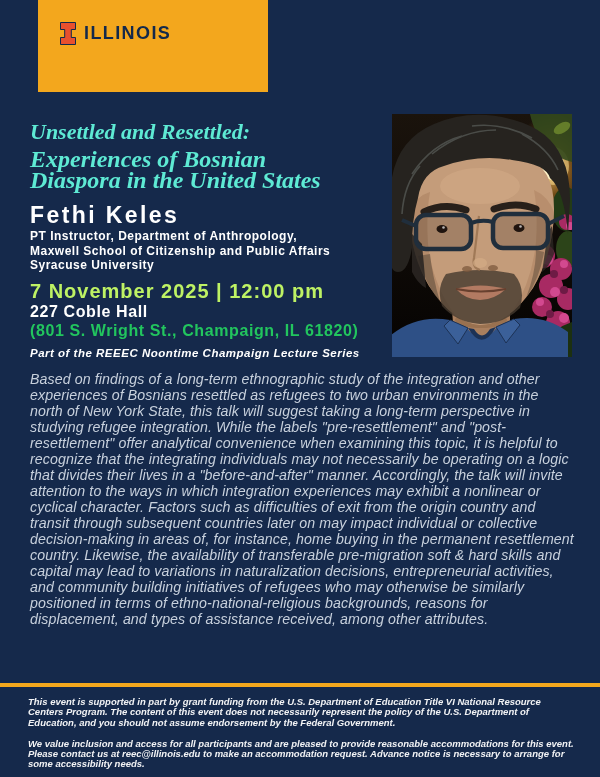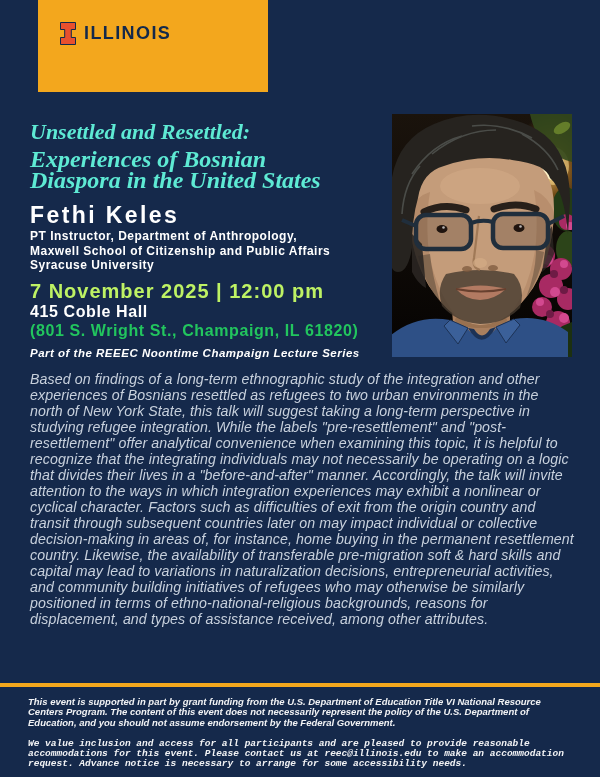--- a/index.html
+++ b/index.html
@@ -72,21 +72,21 @@
   
   .gold-divider {
     position:absolute; left:0; top:683px; width:600px; height:4px;
     background:#F3A71D;
   }
   .flyer-footer {
     position:absolute; left:28px; top:697px; width:550px;
     color:#F2F3F5; font-weight:700; font-style:italic;
     font-size:9.5px; line-height:10.3px;
   }
-  .flyer-footer p + p { margin-top:11px;font-family:Liberation Mono, monospace; }
+  .flyer-footer p + p { margin-top:11px; }
 </style>
 </head>
 <body>
 
 <div class="poster">
 
   <header class="logo-box">
     <div class="logo-row">
       <svg class="block-i" viewBox="0 0 16 23" aria-hidden="true">
         <path d="M0.5,0.5 h15 v7 h-4.2 v8 h4.2 v7 h-15 v-7 h4.2 v-8 h-4.2 z" fill="#E8502E" stroke="#13294B" stroke-width="1"></path>
@@ -102,21 +102,21 @@
   </h1>
 
   <div class="speaker-name">Fethi Keles</div>
   <div class="speaker-affil">
     <div>PT Instructor, Department of Anthropology,</div>
     <div>Maxwell School of Citizenship and Public Affairs</div>
     <div>Syracuse University</div>
   </div>
 
   <div class="datetime">7 November 2025 | 12:00 pm</div>
-  <div class="loc1">415 Coble Hall</div>
+  <div class="loc1">227 Coble Hall</div>
   <div class="loc2">(801 S. Wright St., Champaign, IL 61820)</div>
   <div class="series-note">Part of the REEEC Noontime Champaign Lecture Series</div>
 
   <figure class="photo">
     <svg viewBox="0 0 180 243" aria-hidden="true">
       <defs>
         <linearGradient id="bgGrad" x1="0" y1="0" x2="0" y2="1">
           <stop offset="0" stop-color="#1a130c"></stop>
           <stop offset="1" stop-color="#050302"></stop>
         </linearGradient>

